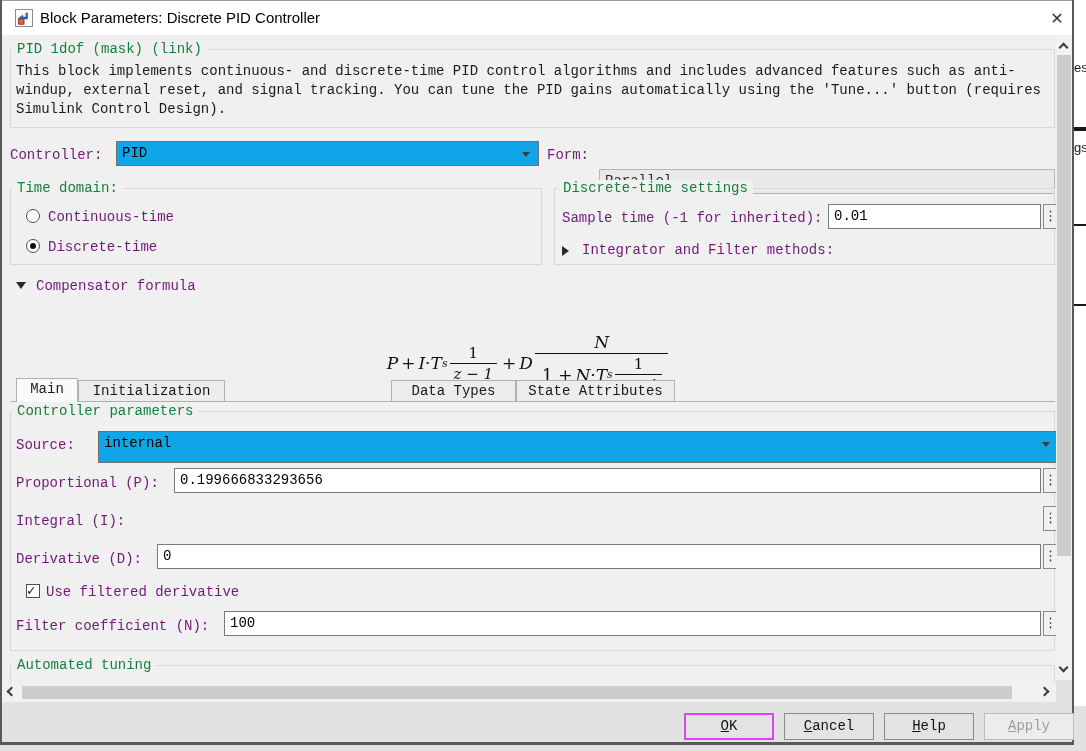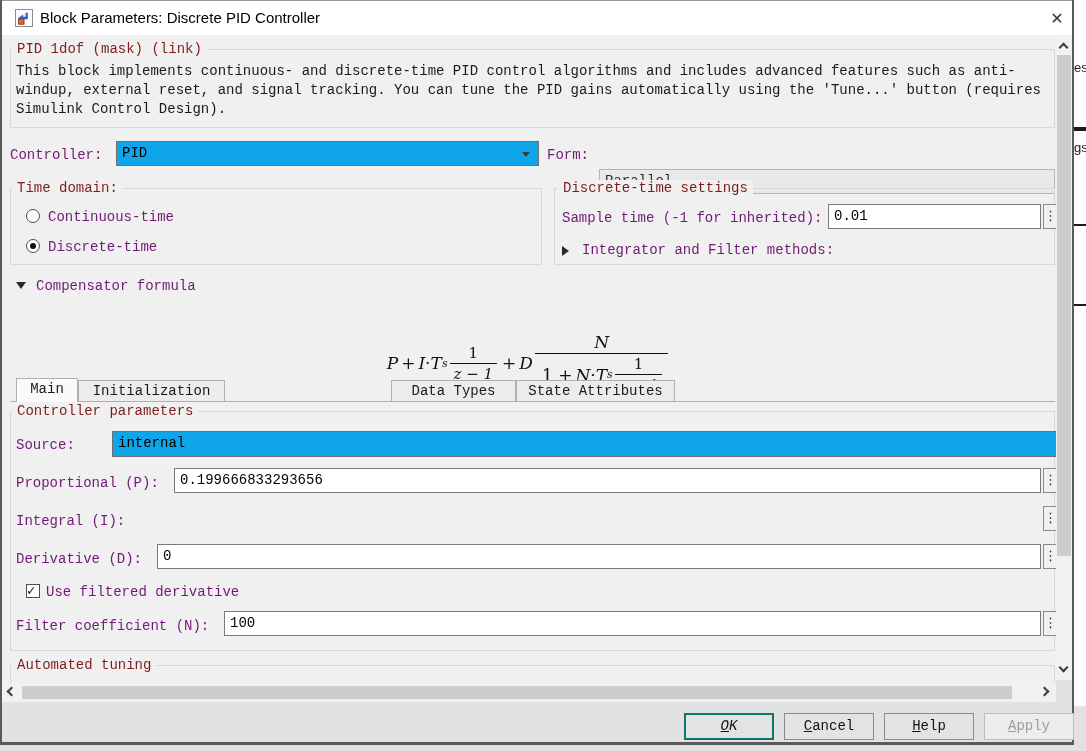--- a/index.html
+++ b/index.html
@@ -21,21 +21,21 @@
   .titlebar { left:2px; top:1px; width:1070px; height:34px; background:#ffffff; }
   .title-text { left:38px; top:8px; font-family:"Liberation Sans","DejaVu Sans",sans-serif; font-size:15px; color:#000; }
   .app-icon { left:13px; top:8px; width:18px; height:18px; border:1px solid #8c8c8c; background:#fdfdfd; }
   .close-btn { left:1042px; top:6px; width:26px; height:24px; text-align:center; line-height:24px; font-size:16px; color:#333; font-family:"DejaVu Sans",sans-serif; cursor:default; }
 
   .content { left:2px; top:35px; width:1054px; height:648px; background:#f0f0f0; overflow:hidden; }
 
   
   .gbox { position:absolute; border:1px solid #d8d8d8; }
   .gbox-topline { position:absolute; border-top:1px solid #d8d8d8; }
-  .legend { position:absolute; background:#f0f0f0; padding:0 5px; white-space:nowrap; color:#7f1d1d; }
+  .legend { position:absolute; background:#f0f0f0; padding:0 5px; white-space:nowrap; color:#15803d; }
 
   .desc { position:absolute; line-height:19px; width:1036px; color:#1a1a1a; }
 
   .label { position:absolute; white-space:nowrap; color:#701a75; }
 
   .field {
     position:absolute; background:#ffffff; border:1px solid #7a7a7a;
     line-height:23px; padding-left:5px; white-space:nowrap; overflow:hidden; color:#000;
   }
   .field.disabled { background:#e9e9e9; border-color:#b5b5b5; color:#2e2e2e;margin-top:28px; }
@@ -84,21 +84,21 @@
   .hthumb { left:22px; top:686px; width:990px; height:13px; background:#cdcdcd; }
   .chev { position:absolute; width:7px; height:7px; border-left:2px solid #3c3c3c; border-bottom:2px solid #3c3c3c; }
   .chev.up { transform:rotate(135deg); }
   .chev.down { transform:rotate(-45deg); }
   .chev.left { transform:rotate(45deg); }
   .chev.right { transform:rotate(225deg); }
 
   
   .btn { position:absolute; top:713px; width:90px; height:27px; background:#e3e3e3; border:1px solid #8a8a8a;
     text-align:center; line-height:24px; color:#111; }
-  .btn.focus { border:2px solid #0f766e; line-height:22px;font-style:italic; }
+  .btn.focus { border:2px solid #d946ef; line-height:22px; }
   .btn.disabled { background:#ececec; border:1px solid #bcbcbc; color:#9d9d9d; }
 
   
   .sliver { left:1074px; top:0; width:12px; height:706px; background:#ffffff; overflow:hidden; }
   .sliver-text { position:absolute; font-size:13px; color:#222; font-family:"Liberation Sans",sans-serif; }
   .sliver-line { position:absolute; left:0; width:12px; background:#1a1a1a; }
 </style>
 </head>
 <body>
 
@@ -181,21 +181,21 @@
   <div class="tab-baseline" style="top:366px;"></div>
   <div class="tab active" style="left:14px; top:343px; width:62px; height:24px;"><span>Main</span></div>
   <div class="tab" style="left:76px; top:345px; width:147px; height:22px;"><span>Initialization</span></div>
   <div class="tab" style="left:389px; top:345px; width:125px; height:22px;"><span>Data Types</span></div>
   <div class="tab" style="left:514px; top:345px; width:159px; height:22px;"><span>State Attributes</span></div>
 
   <div class="gbox" style="left:8px; top:376px; width:1045px; height:240px;"></div>
   <span class="legend" style="left:10px; top:368px;">Controller parameters</span>
 
   <span class="label" style="left:14px; top:402px;">Source:</span>
-  <div class="combo" style="left:110px; top:396px; width:961px; height:26px;">
+  <div class="combo" style="left:96px; top:396px; width:961px; height:32px;">
     <span>internal</span>
     <span class="combo-arrow"></span>
   </div>
 
   <span class="label" style="left:14px; top:440px;">Proportional (P):</span>
   <div class="field" style="left:172px; top:433px; width:867px; height:25px;">
     <span>0.199666833293656</span>
   </div>
   <div class="dots-btn" style="left:1041px; top:433px;">⋮</div>
 

